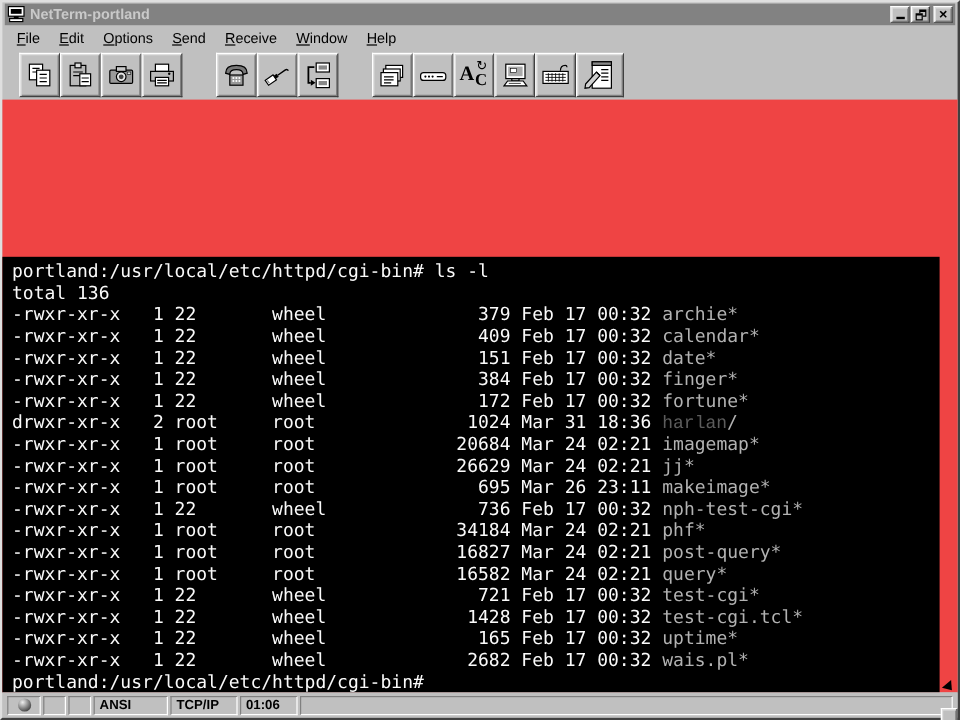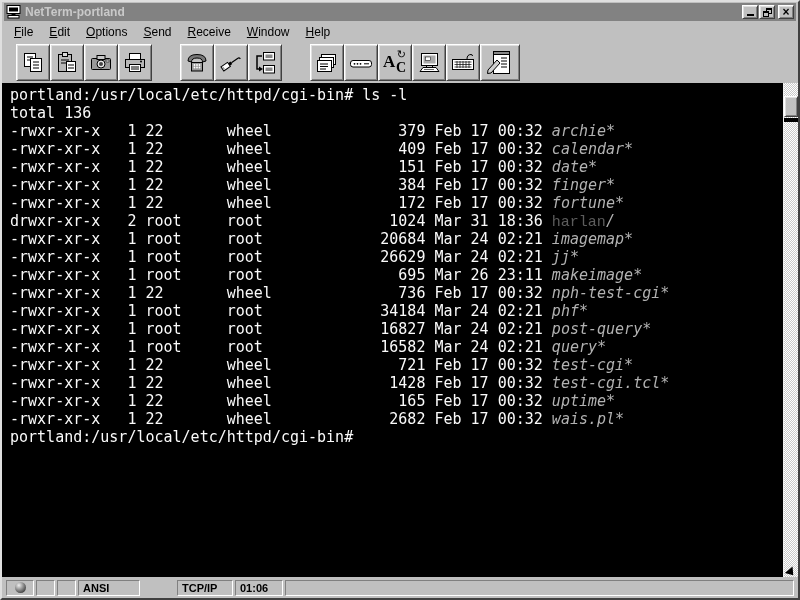--- a/index.html
+++ b/index.html
@@ -45,29 +45,29 @@
     box-shadow:inset 1px 1px 0 #dfdfdf, inset -1px -1px 0 #808080;
     display:flex;align-items:center;justify-content:center;cursor:default;
   }
   .tbtn.wide{width:40px;}
   .icon{display:inline-flex;align-items:center;justify-content:center;}
   .abc-icon{position:relative;width:24px;height:24px;font-family:"Liberation Serif",serif;color:#000;}
   .abc-a{position:absolute;left:0;top:1px;font-size:17px;font-weight:bold;}
   .abc-c{position:absolute;right:1px;bottom:-1px;font-size:14px;font-weight:bold;}
   .abc-arrow{position:absolute;right:1px;top:-3px;font-size:11px;}
   
-  .content{flex:1 1 auto;display:flex;min-height:0;background:#ef4444;}
+  .content{flex:1 1 auto;display:flex;min-height:0;background:#ef4444;align-items:flex-end;}
   .screen{
     flex:1;background:#000;overflow:hidden;padding:3px 0 0 8px;
     font-family:"DejaVu Sans Mono","Liberation Mono",monospace;
     font-size:15px;line-height:18px;white-space:pre;cursor:text;
   }
   .tline{height:18px;}
   .c-w{color:#fafafa;}
-  .c-d{color:#b2b2b2;font-style:italic;}
+  .c-d{color:#b2b2b2;}
   .c-k{color:#5c5c5c;font-family:Liberation Mono, monospace;}
   
   .vscroll{
     width:15px;flex:0 0 auto;position:relative;border-left:1px solid #efefef;
     background:repeating-conic-gradient(#ffffff 0% 25%, #c9c9c9 25% 50%);
     background-size:2px 2px;
   }
   .vthumb{
     position:absolute;top:13px;left:0;width:14px;height:21px;background:#c0c0c0;
     border:1px solid;border-color:#fff #404040 #404040 #fff;
@@ -85,21 +85,21 @@
     padding:2px 4px 2px 4px;background:#c0c0c0;
   }
   .spanel{
     height:16px;border:1px solid;border-color:#808080 #fff #fff #808080;
     display:flex;align-items:center;padding:0 4px;
     font-size:11px;font-weight:bold;color:#000;white-space:nowrap;text-align:center;
   }
   .sp-icon{width:28px;justify-content:center;}
   .sp-tiny{width:19px;}
   .sp-ansi{width:62px;}
-  .sp-proto{width:56px;margin-left:35px;}
+  .sp-proto{width:56px;}
   .sp-time{width:48px;}
   .sp-rest{flex:1;}
   .ball{
     width:11px;height:11px;border-radius:50%;
     background:radial-gradient(circle at 35% 30%, #eeeeee, #8a8a8a 45%, #1c1c1c 95%);
   }
 </style>
 </head>
 <body>
 

